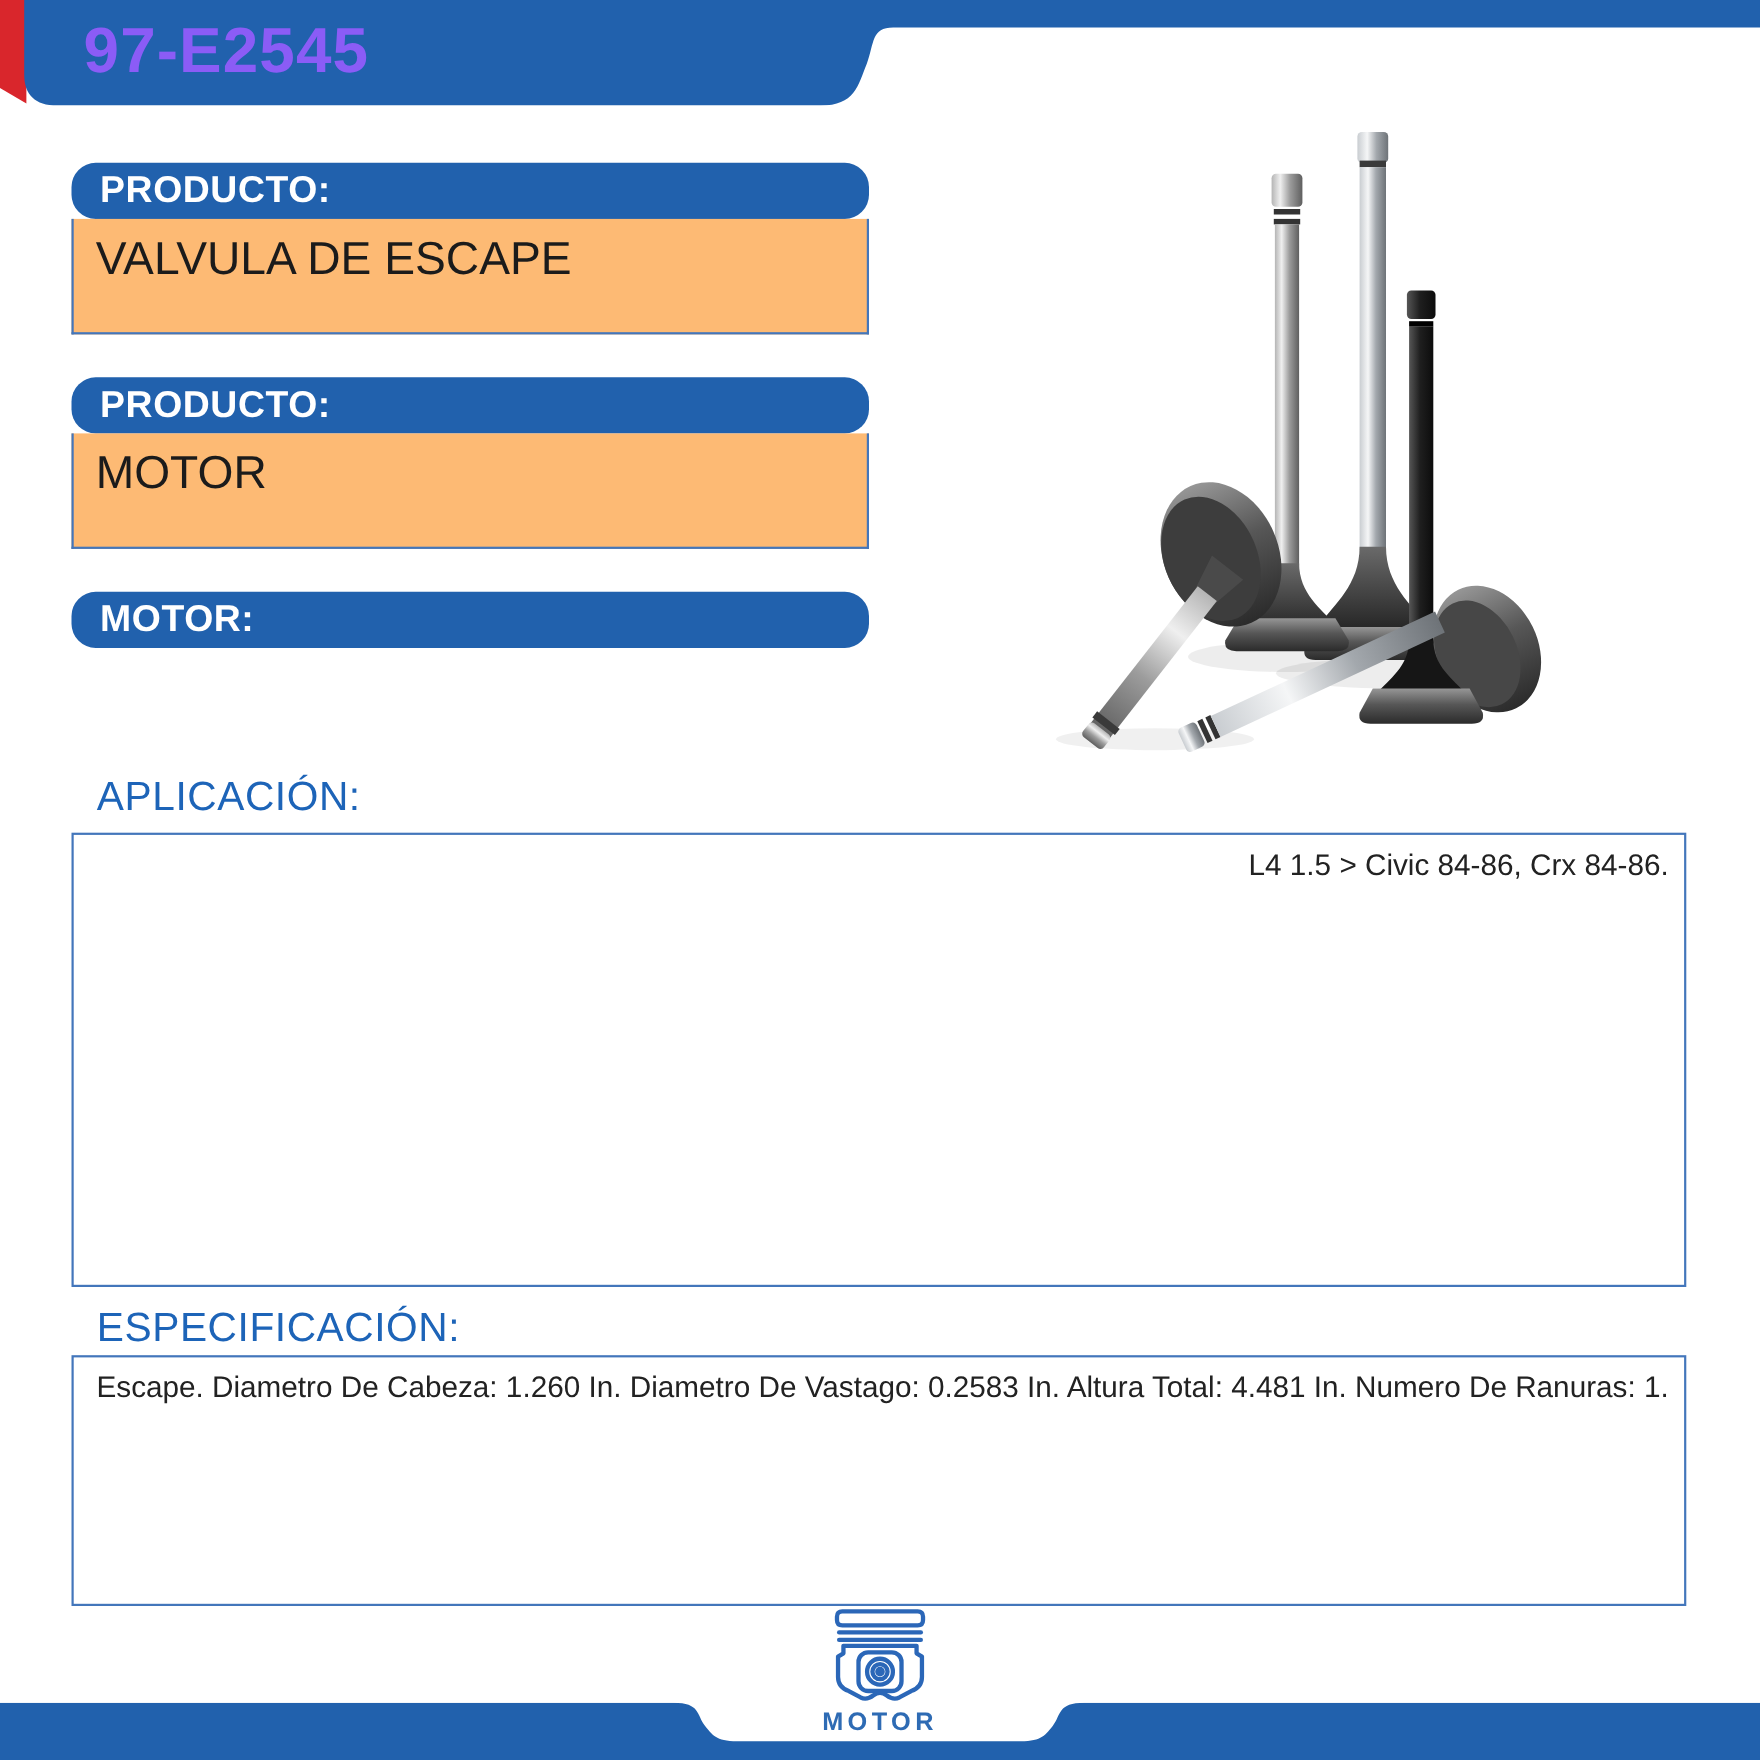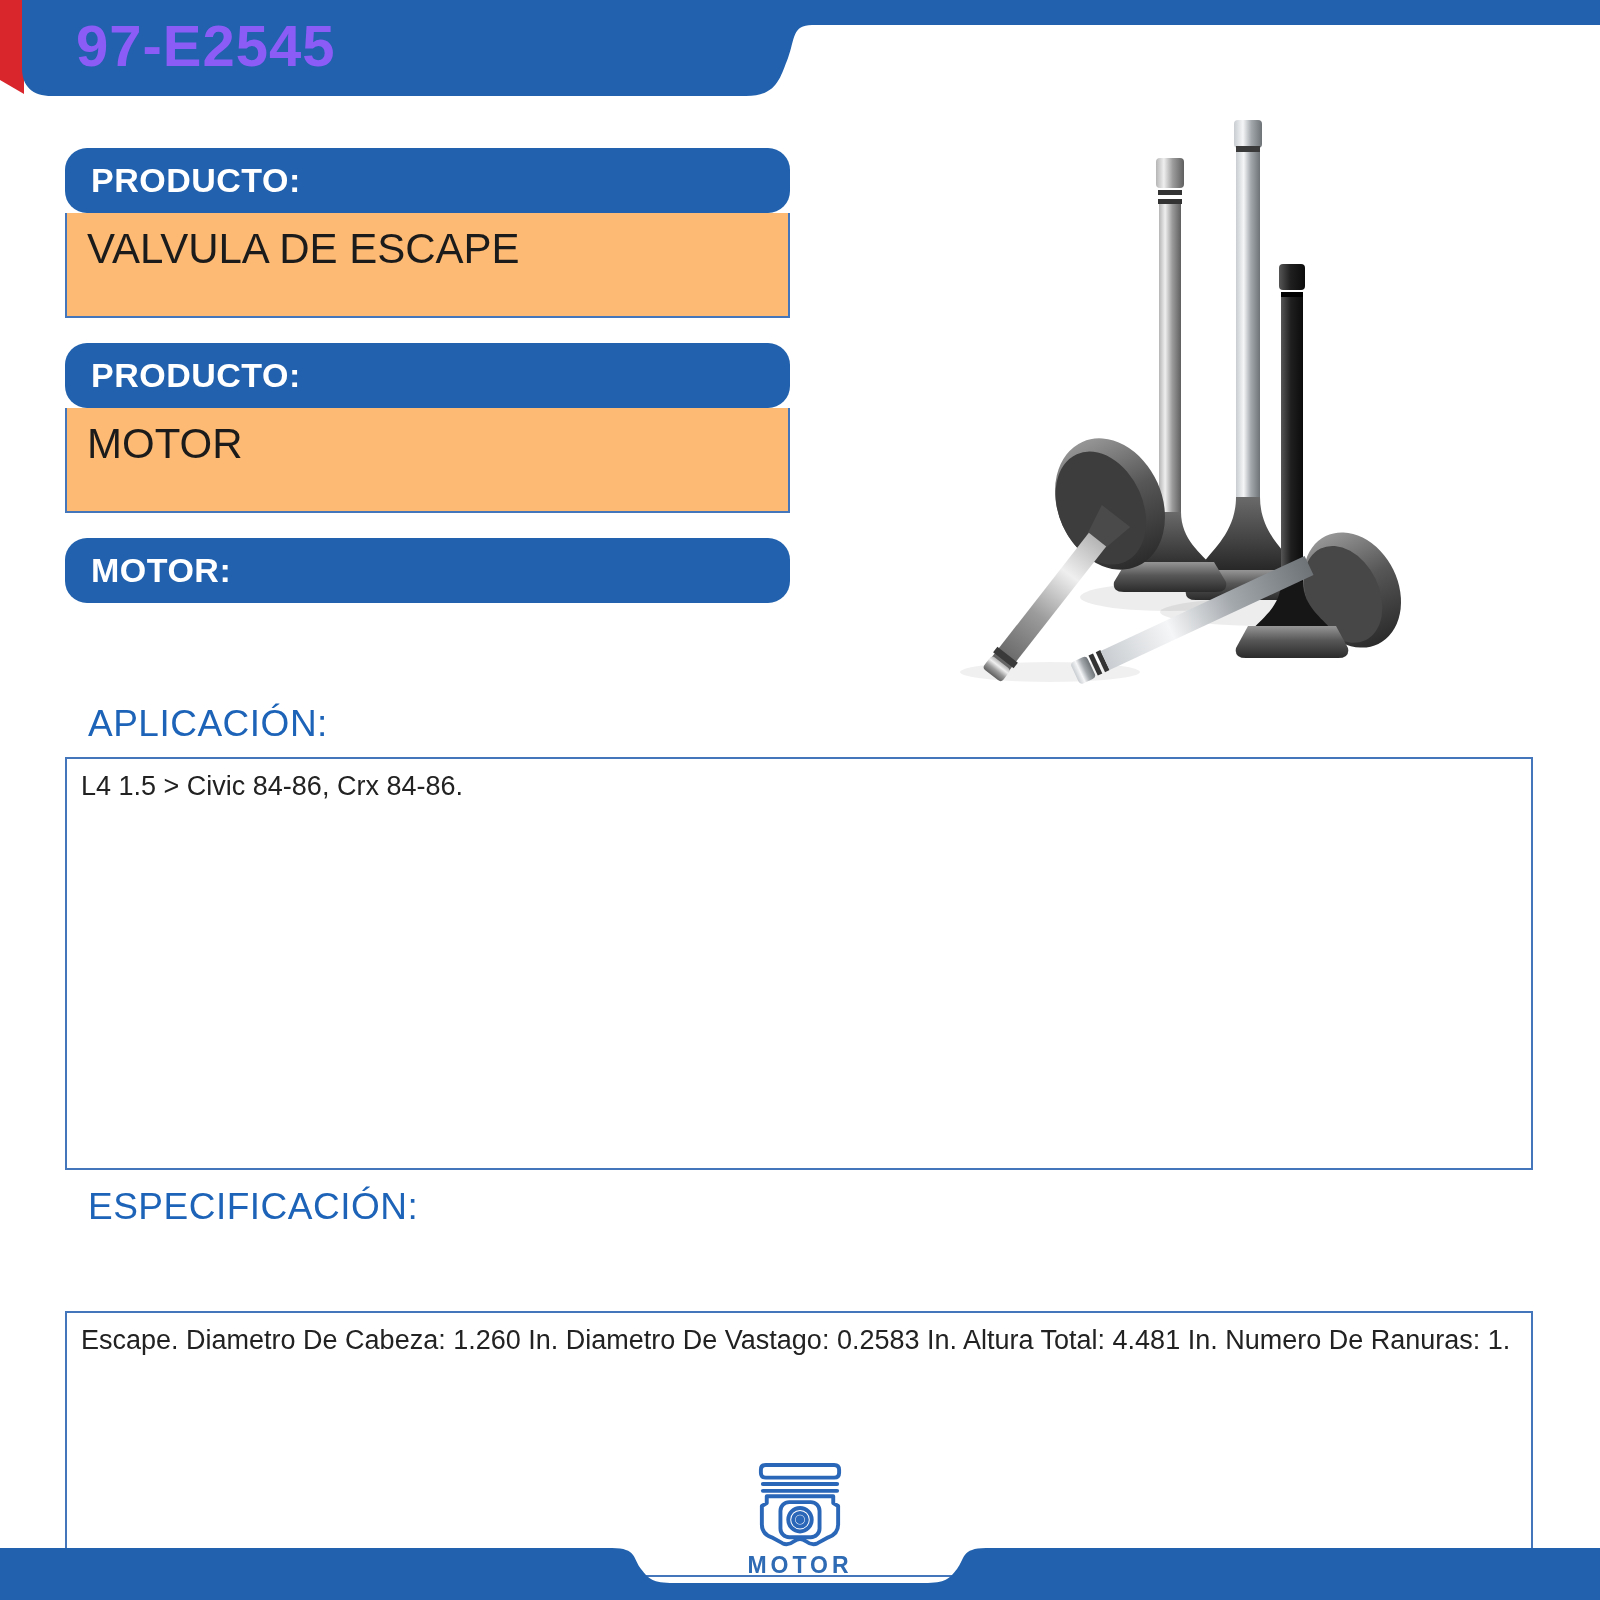--- a/index.html
+++ b/index.html
@@ -15,35 +15,35 @@
   
   .hdr-svg{left:0;top:0;}
   .part-number{
     left:76px;top:10px;height:72px;line-height:72px;
     color:#8b5cf6;font-size:58px;font-weight:bold;letter-spacing:1px;
   }
   
   .field-box{left:65px;width:725px;}
   .field-header{
     background:var(--blue);color:#ffffff;font-weight:bold;font-size:34px;
-    letter-spacing:.5px;height:65px;display:flex;align-items:center;
+    letter-spacing:.5px;height:51px;display:flex;align-items:center;
     padding-left:26px;box-sizing:border-box;border-radius:22px;
   }
   .field-value{
     border:2px solid var(--border);border-top:none;background:#fdba74;
     font-size:42px;color:var(--text);padding:12px 0 0 20px;box-sizing:border-box;
   }
   .h105{height:105px}.h62{height:62px}
   
   .section-heading{
     left:88px;color:var(--heading);font-weight:normal;font-size:37px;letter-spacing:.5px;
   }
   .section-box{
     left:65px;width:1468px;border:2px solid var(--border);background:#fff;
-    box-sizing:border-box;font-size:27px;color:#222;padding:10px 14px;line-height:1.3;
+    box-sizing:border-box;font-size:27px;color:#222;padding:10px 14px;line-height:1.3;text-align:right;
   }
   
   .ftr-svg{left:0;top:1548px;}
   .piston{left:754px;top:1462px;}
   .motor-label{
     left:690px;top:1552px;width:220px;text-align:center;
     color:#2e6bb4;font-size:23px;font-weight:bold;letter-spacing:4px;
   }
   .valves{left:870px;top:112px;}
 </style>
@@ -154,21 +154,21 @@
     <rect x="33" y="-10" width="225" height="21" fill="url(#gChrome)"></rect>
   </g>
 </svg>
 
 <div class="abs section-heading" style="top:703px">APLICACIÓN:</div>
 <div class="abs section-box" style="top:757px;height:413px">
   <span>L4 1.5 &gt; Civic 84-86, Crx 84-86.</span>
 </div>
 
 <div class="abs section-heading" style="top:1186px">ESPECIFICACIÓN:</div>
-<div class="abs section-box" style="top:1311px;height:266px">
+<div class="abs section-box" style="top:1232px;height:228px">
   <span>Escape. Diametro De Cabeza: 1.260 In. Diametro De Vastago: 0.2583 In. Altura Total: 4.481 In. Numero De Ranuras: 1.</span>
 </div>
 
 <svg class="abs ftr-svg" width="1600" height="52" viewBox="0 0 1600 52">
   <path d="M0 0 H612 C637 0 633 11 641 21 C649 31 652 35 674 35 H924 C946 35 949 31 957 21 C965 11 961 0 986 0 H1600 V52 H0 Z" fill="#2161ad"></path>
 </svg>
 
 <svg class="abs piston" width="92" height="88" viewBox="0 0 90 90" fill="none" stroke="#2b67b8" stroke-width="4" stroke-linecap="round" stroke-linejoin="round">
   <path d="M10 3 H80 Q85 3 85 8 V11 Q85 16 80 16 H10 Q5 16 5 11 V8 Q5 3 10 3 Z"></path>
   <path d="M7 22.5 H83"></path>

